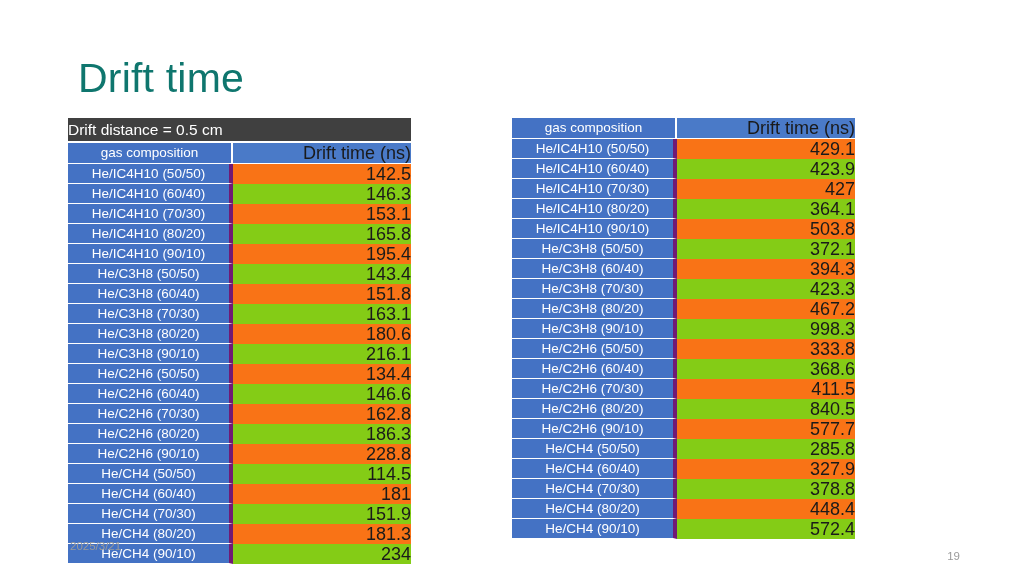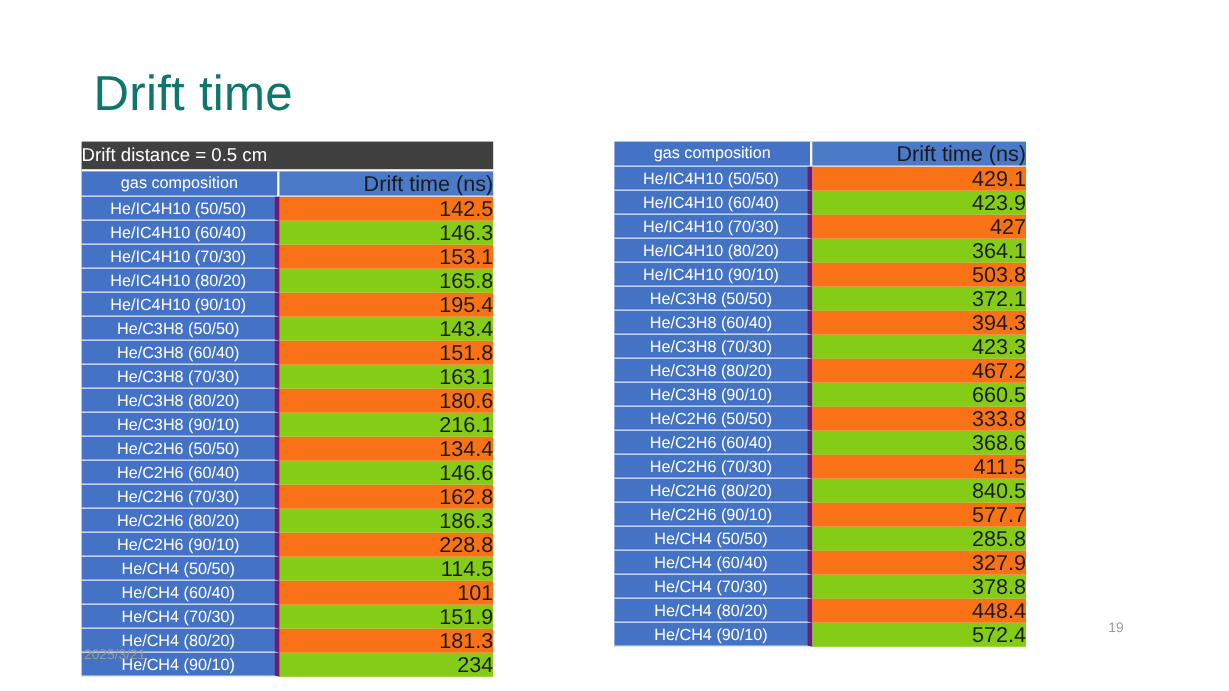--- a/index.html
+++ b/index.html
@@ -112,23 +112,23 @@
     position: absolute;
     left: 70px;
     top: 538px;
     font-size: 11.5px;
     color: #9a9a9a;
     line-height: 16px;
   }
   #footer-pagenum {
     position: absolute;
     left: 900px;
-    top: 516px;
+    top: 548px;
     width: 60px;
-    text-align: center;
+    text-align: right;
     font-size: 11.5px;
     color: #9a9a9a;
     line-height: 16px;
   }
 </style>
 </head>
 <body>
 
 <div id="slide">
 
@@ -206,21 +206,21 @@
         <tr class="odd">
           <td class="c-gas">He/C2H6 (90/10)</td>
           <td class="c-val">228.8</td>
         </tr>
         <tr class="even">
           <td class="c-gas">He/CH4 (50/50)</td>
           <td class="c-val">114.5</td>
         </tr>
         <tr class="odd">
           <td class="c-gas">He/CH4 (60/40)</td>
-          <td class="c-val">101</td>
+          <td class="c-val">181</td>
         </tr>
         <tr class="even">
           <td class="c-gas">He/CH4 (70/30)</td>
           <td class="c-val">151.9</td>
         </tr>
         <tr class="odd">
           <td class="c-gas">He/CH4 (80/20)</td>
           <td class="c-val">181.3</td>
         </tr>
         <tr class="even">
@@ -271,21 +271,21 @@
         <tr class="even">
           <td class="c-gas">He/C3H8 (70/30)</td>
           <td class="c-val">423.3</td>
         </tr>
         <tr class="odd">
           <td class="c-gas">He/C3H8 (80/20)</td>
           <td class="c-val">467.2</td>
         </tr>
         <tr class="even">
           <td class="c-gas">He/C3H8 (90/10)</td>
-          <td class="c-val">660.5</td>
+          <td class="c-val">998.3</td>
         </tr>
         <tr class="odd">
           <td class="c-gas">He/C2H6 (50/50)</td>
           <td class="c-val">333.8</td>
         </tr>
         <tr class="even">
           <td class="c-gas">He/C2H6 (60/40)</td>
           <td class="c-val">368.6</td>
         </tr>
         <tr class="odd">

